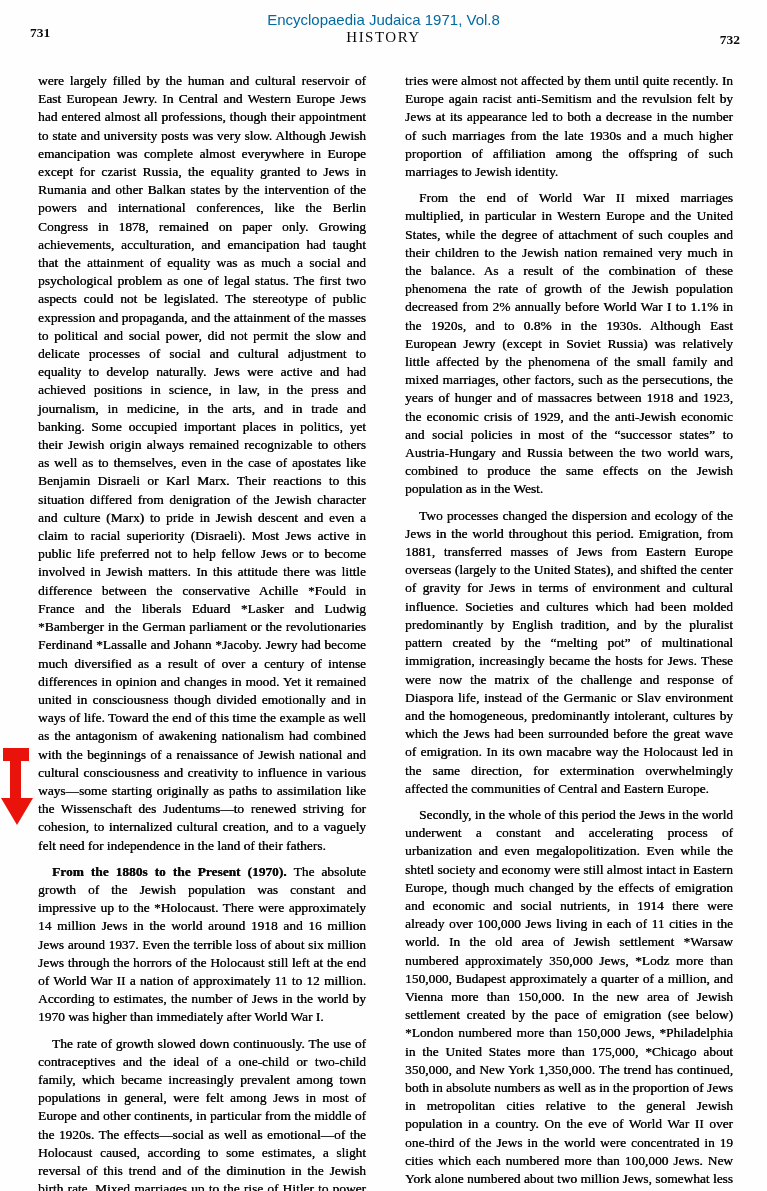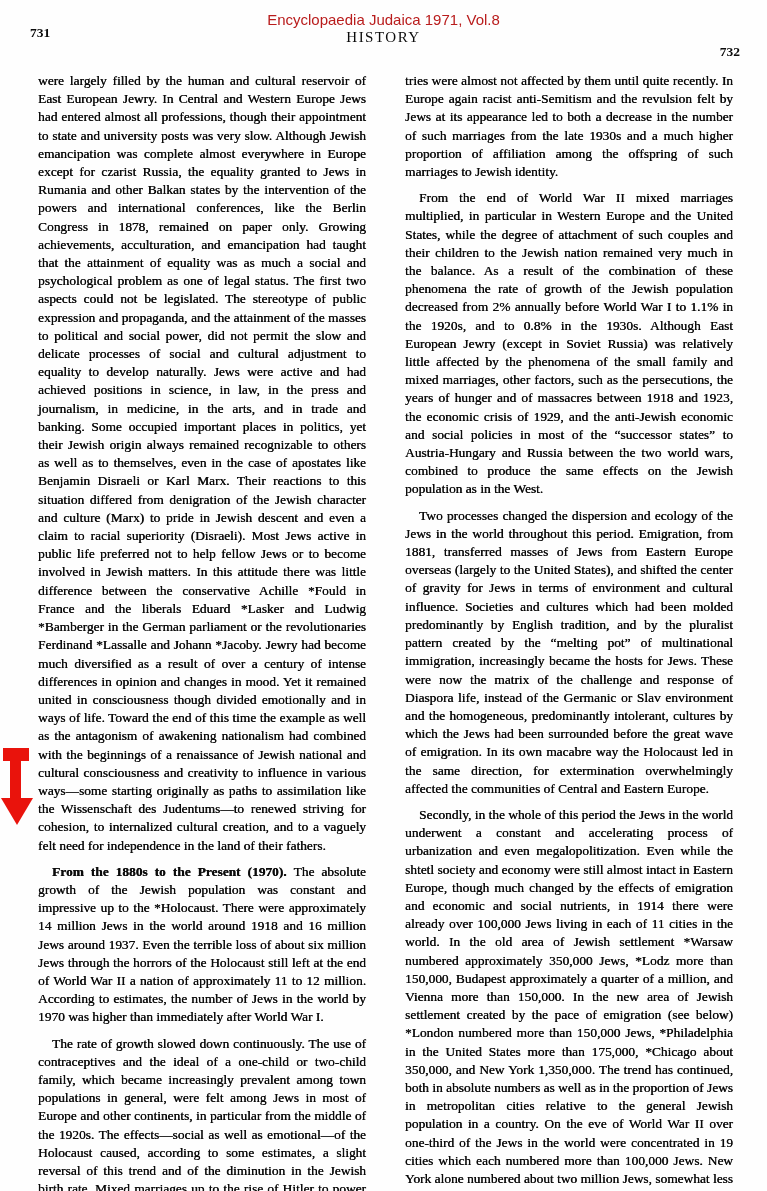--- a/index.html
+++ b/index.html
@@ -8,30 +8,30 @@
     background: #fefefe;
     position: relative;
     font-family: "Liberation Serif", serif;
     color: #0b0b0b;
     overflow: hidden;
   }
   .banner {
     position: absolute; top: 11px; left: 0; width: 100%;
     text-align: center;
     font-family: "Liberation Sans", sans-serif;
-    font-size: 15px; color: #b91c1c;
+    font-size: 15px; color: #0369a1;
   }
   .history-title {
     position: absolute; top: 29px; left: 0; width: 100%;
     text-align: center;
     font-weight: normal; font-size: 15px; letter-spacing: 1.5px;
   }
   .page-num { position: absolute; font-weight: bold; font-size: 13.5px; }
   .page-num.left  { left: 30px; top: 25px; }
-  .page-num.right { right: 27px; top: 44px; }
+  .page-num.right { right: 27px; top: 32px; }
   .columns {
     position: absolute; top: 64px; left: 30px;
     display: flex; gap: 23px;
   }
   .col {
     width: 344px;
     text-align: justify;
     font-size: 13.4px;
     line-height: 18.2px;
     text-shadow: 0.3px 0 0 currentColor; 

